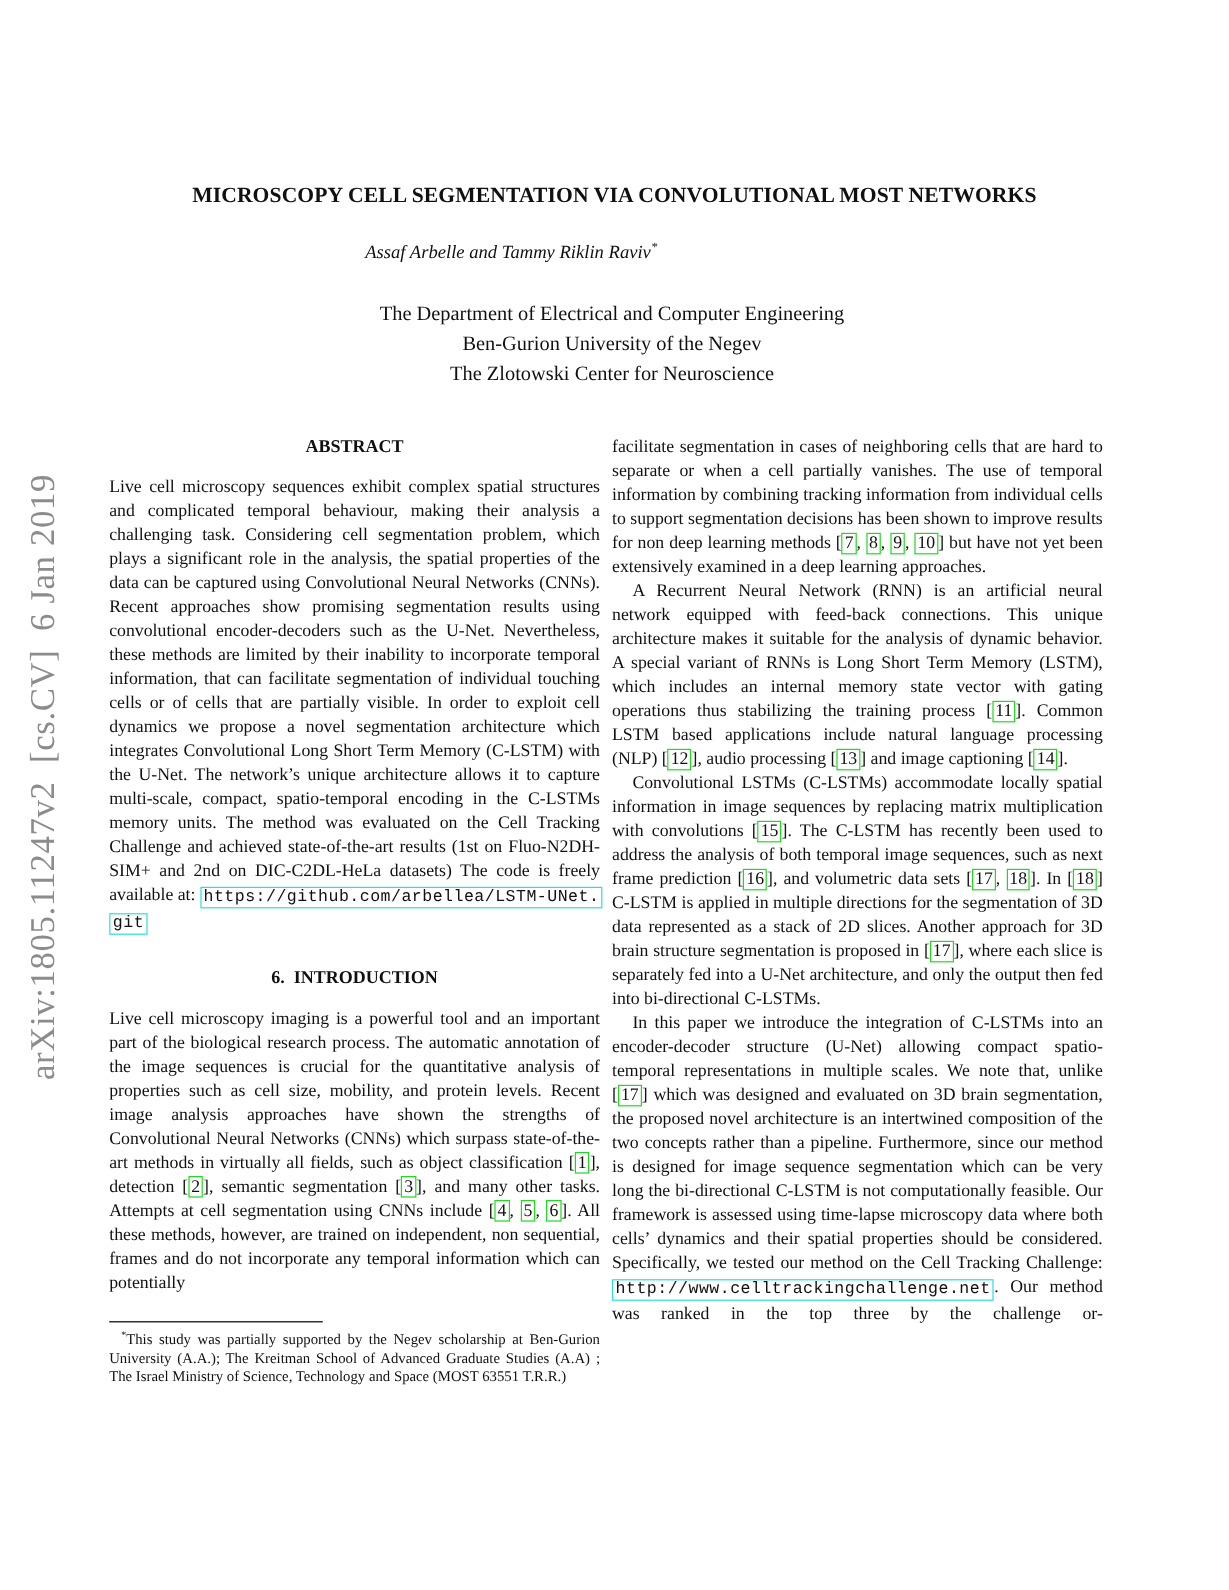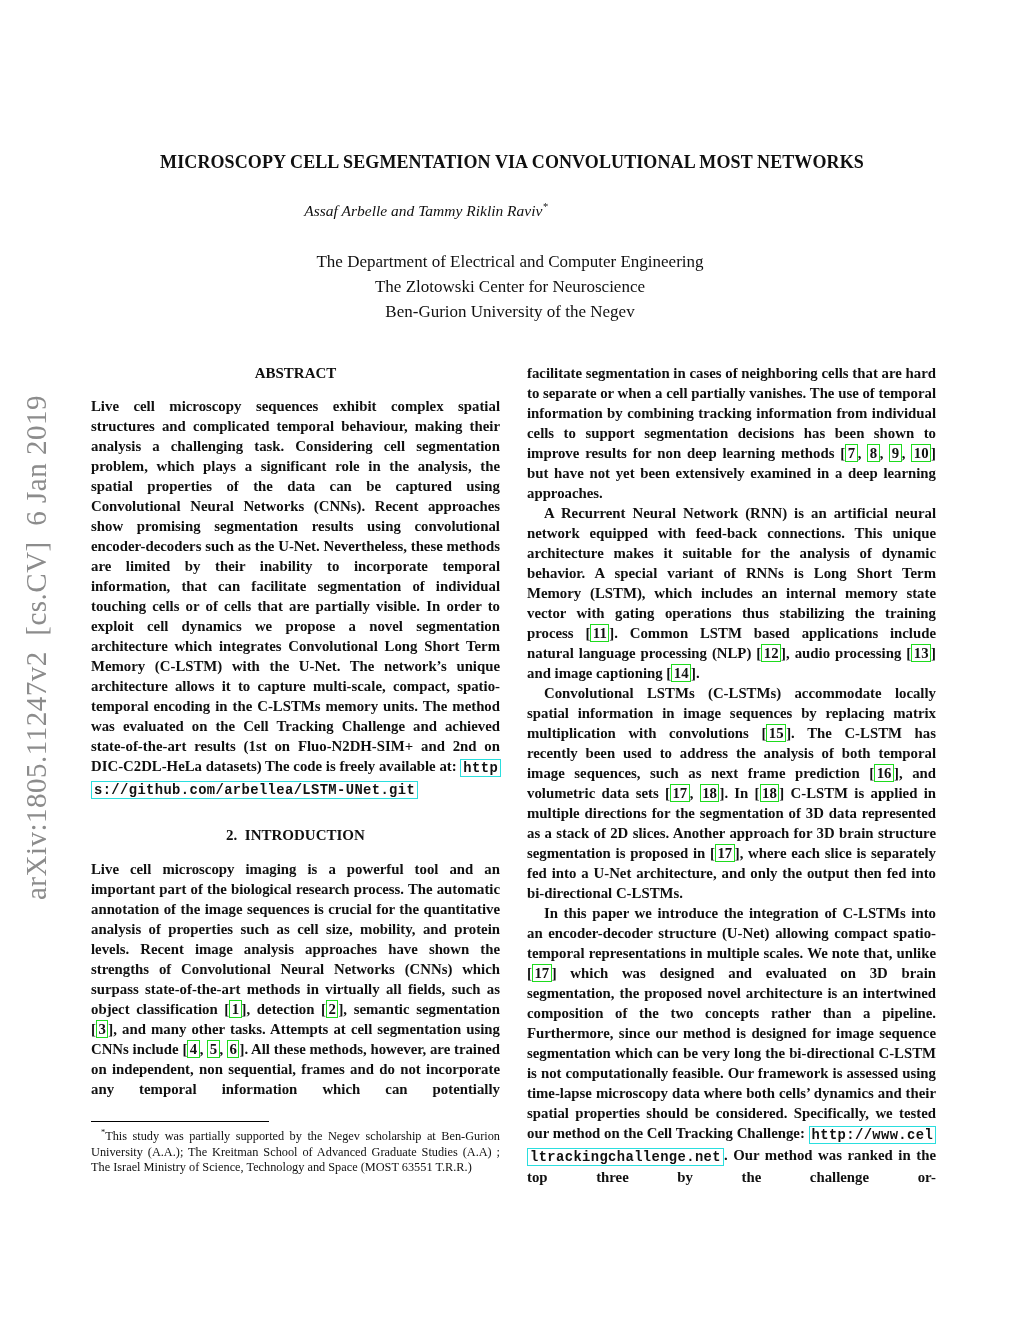--- a/index.html
+++ b/index.html
@@ -31,34 +31,34 @@
     position: absolute; top: 202px; left: 0; width: 852px;
     text-align: center; font-style: italic; font-size: 15.5px;
   }
   sup.mark { font-size: 68%; vertical-align: super; line-height: 0; }
   .affiliation {
     position: absolute; top: 249px; left: 0; width: 1020px;
     text-align: center; font-size: 17px; line-height: 25px;
   }
   .columns {
     position: absolute; top: 363px; left: 91px; width: 845px;
-    display: flex; gap: 27px; align-items: flex-start;
+    display: flex; gap: 10px; align-items: flex-start;
   }
   .col {
     width: 409px;
     font-size: 14.8px; line-height: 20px;
     text-align: justify;
   }
   .chead {
     margin: 0 0 13px 0;
     text-align: center; font-weight: 700; font-size: 15px;
     white-space: pre;
   }
   .chead.intro { margin: 25px 0 14px 0; }
-  p.para { margin: 0; padding: 0; font-weight: bold; }
+  p.para { margin: 0; padding: 0; }
   p.indent { text-indent: 17px; }
   p.justlast { text-align-last: justify; }
   .cite {
     border: 1.3px solid var(--citation_box, #1edb1e);
     padding: 0 1.5px;
     cursor: pointer;
   }
   .urlbox {
     font-family: "Liberation Mono", "DejaVu Sans Mono", monospace;
     font-size: 13.8px;
@@ -85,29 +85,29 @@
 <body>
 
 <div class="arxiv-strip">arXiv:1805.11247v2  [cs.CV]  6 Jan 2019</div>
 
 <div class="paper-title">MICROSCOPY CELL SEGMENTATION VIA CONVOLUTIONAL MOST NETWORKS</div>
 
 <div class="authors-line"><span>Assaf Arbelle and Tammy Riklin Raviv</span><sup class="mark">*</sup></div>
 
 <div class="affiliation">
   <div>The Department of Electrical and Computer Engineering</div>
+  <div>Ben-Gurion University of the Negev</div>
   <div>The Zlotowski Center for Neuroscience</div>
-  <div>Ben-Gurion University of the Negev</div>
 </div>
 
 <div class="columns">
   <div class="col">
     <div class="chead">ABSTRACT</div>
     <p class="para justlast">Live cell microscopy sequences exhibit complex spatial structures and complicated temporal behaviour, making their analysis a challenging task. Considering cell segmentation problem, which plays a significant role in the analysis, the spatial properties of the data can be captured using Convolutional Neural Networks (CNNs). Recent approaches show promising segmentation results using convolutional encoder-decoders such as the U-Net. Nevertheless, these methods are limited by their inability to incorporate temporal information, that can facilitate segmentation of individual touching cells or of cells that are partially visible. In order to exploit cell dynamics we propose a novel segmentation architecture which integrates Convolutional Long Short Term Memory (C-LSTM) with the U-Net. The network’s unique architecture allows it to capture multi-scale, compact, spatio-temporal encoding in the C-LSTMs memory units. The method was evaluated on the Cell Tracking Challenge and achieved state-of-the-art results (1st on Fluo-N2DH-SIM+ and 2nd on DIC-C2DL-HeLa datasets) The code is freely available at: <span class="urlbox">https://github.com/arbellea/LSTM-UNet.git</span></p>
-    <div class="chead intro">2.  INTRODUCTION</div>
+    <div class="chead intro">6.  INTRODUCTION</div>
     <p class="para justlast">Live cell microscopy imaging is a powerful tool and an important part of the biological research process. The automatic annotation of the image sequences is crucial for the quantitative analysis of properties such as cell size, mobility, and protein levels. Recent image analysis approaches have shown the strengths of Convolutional Neural Networks (CNNs) which surpass state-of-the-art methods in virtually all fields, such as object classification [<span class="cite">1</span>], detection [<span class="cite">2</span>], semantic segmentation [<span class="cite">3</span>], and many other tasks. Attempts at cell segmentation using CNNs include [<span class="cite">4</span>, <span class="cite">5</span>, <span class="cite">6</span>]. All these methods, however, are trained on independent, non sequential, frames and do not incorporate any temporal information which can potentially</p>
     <div class="footnote">
       <div class="fnrule"></div>
       <div class="fntext"><sup class="mark">*</sup><span>This study was partially supported by the Negev scholarship at Ben-Gurion University (A.A.); The Kreitman School of Advanced Graduate Studies (A.A) ; The Israel Ministry of Science, Technology and Space (MOST 63551 T.R.R.)</span></div>
     </div>
   </div>
   <div class="col">
     <p class="para">facilitate segmentation in cases of neighboring cells that are hard to separate or when a cell partially vanishes. The use of temporal information by combining tracking information from individual cells to support segmentation decisions has been shown to improve results for non deep learning methods [<span class="cite">7</span>, <span class="cite">8</span>, <span class="cite">9</span>, <span class="cite">10</span>] but have not yet been extensively examined in a deep learning approaches.</p>
     <p class="para indent">A Recurrent Neural Network (RNN) is an artificial neural network equipped with feed-back connections. This unique architecture makes it suitable for the analysis of dynamic behavior. A special variant of RNNs is Long Short Term Memory (LSTM), which includes an internal memory state vector with gating operations thus stabilizing the training process [<span class="cite">11</span>]. Common LSTM based applications include natural language processing (NLP) [<span class="cite">12</span>], audio processing [<span class="cite">13</span>] and image captioning [<span class="cite">14</span>].</p>
     <p class="para indent">Convolutional LSTMs (C-LSTMs) accommodate locally spatial information in image sequences by replacing matrix multiplication with convolutions [<span class="cite">15</span>]. The C-LSTM has recently been used to address the analysis of both temporal image sequences, such as next frame prediction [<span class="cite">16</span>], and volumetric data sets [<span class="cite">17</span>, <span class="cite">18</span>]. In [<span class="cite">18</span>] C-LSTM is applied in multiple directions for the segmentation of 3D data represented as a stack of 2D slices. Another approach for 3D brain structure segmentation is proposed in [<span class="cite">17</span>], where each slice is separately fed into a U-Net architecture, and only the output then fed into bi-directional C-LSTMs.</p>

